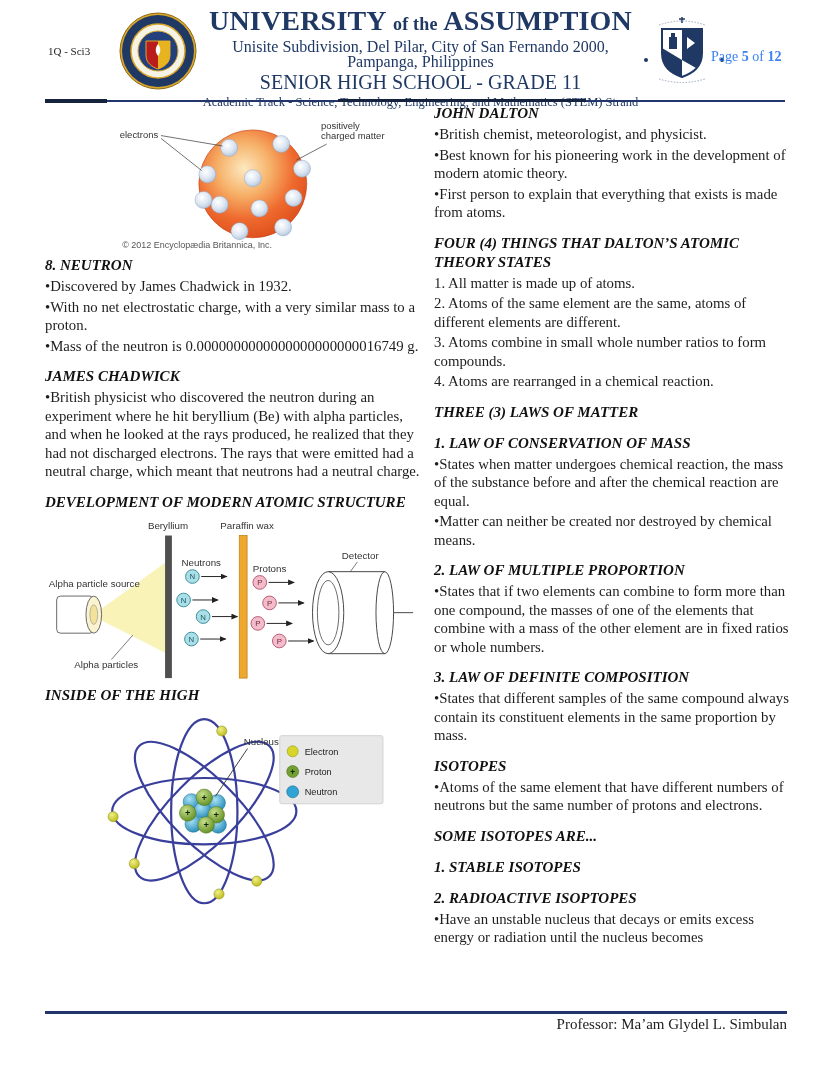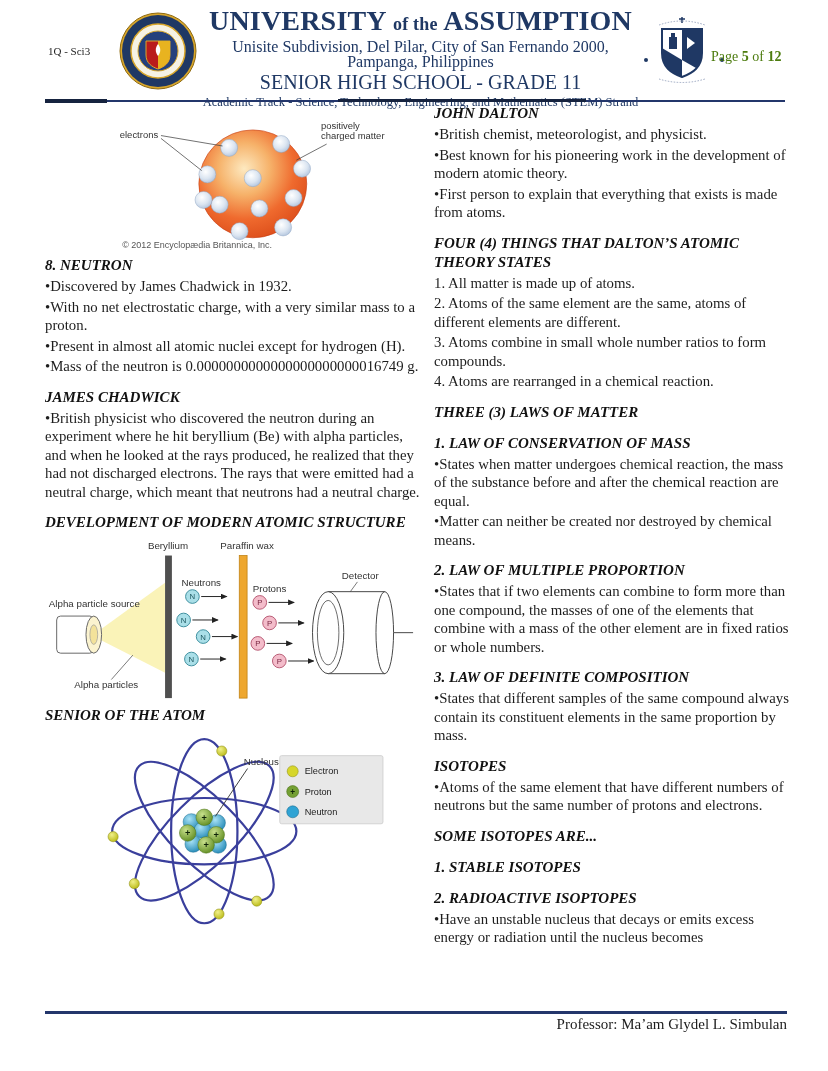--- a/index.html
+++ b/index.html
@@ -10,21 +10,21 @@
   .seal{position:absolute;left:118px;top:11px;}
   .head-center{position:absolute;left:198px;top:6px;width:445px;text-align:center;color:#1F3864;}
   .uni-title{font-size:28px;font-weight:bold;letter-spacing:.2px;line-height:30px;}
   .uni-title .ofthe{font-size:18px;}
   .address{font-size:16px;font-weight:normal;line-height:15px;}
   .shs{font-size:20px;font-weight:normal;line-height:26px;}
   .track{font-size:12.5px;line-height:15px;}
   .shield{position:absolute;left:653px;top:17px;}
   .dot{position:absolute;width:4px;height:4px;border-radius:50%;background:#1F3864;top:58px;}
   .dot.l{left:644px;}.dot.r{left:720px;}
-  .page-label{position:absolute;left:711px;top:49px;font-size:14px;color:#4d7c0f;}
+  .page-label{position:absolute;left:711px;top:49px;font-size:14px;color:#3b82f6;}
   .page-label b{font-weight:bold;}
   .rule-base{position:absolute;left:45px;width:740px;top:100px;height:2px;background:#23366b;}
   .rule-seg1{position:absolute;left:45px;width:62px;top:99px;height:4px;background:#16233f;}
   .rule-seg2{position:absolute;left:338px;width:248px;top:99px;height:3px;background:#16233f;}
   
   .col{position:absolute;font-size:14.8px;line-height:18.5px;}
   .col-left{left:45px;top:106px;width:378px;}
   .col-right{left:434px;top:104px;width:356px;}
   .sec{margin:0 0 12px 0;}
   .sec h3{font-size:15px;font-weight:bold;margin:0 0 2px 0;color:#111;line-height:19px;font-style:italic;}
@@ -129,21 +129,20 @@
       <text x="272" y="20" font-size="10" fill="#333">positively</text>
       <text x="272" y="31" font-size="10" fill="#333">charged matter</text>
       <line x1="278" y1="36" x2="246" y2="53" stroke="#444" stroke-width="0.8"></line>
       <text x="62" y="146" font-size="9.5" fill="#555">© 2012 Encyclopædia Britannica, Inc.</text>
     </svg>
 
     <div class="sec">
       <h3>8. NEUTRON</h3>
       <p class="b">Discovered by James Chadwick in 1932.</p>
       <p class="b">With no net electrostatic charge, with a very similar mass to a proton.</p>
-      <p class="b">Present in almost all atomic nuclei except for hydrogen (H).</p>
       <p class="b">Mass of the neutron is 0.0000000000000000000000016749 g.</p>
     </div>
 
     <div class="sec">
       <h3>JAMES CHADWICK</h3>
       <p class="b">British physicist who discovered the neutron during an experiment where he hit beryllium (Be) with alpha particles, and when he looked at the rays produced, he realized that they had not discharged electrons. The rays that were emitted had a neutral charge, which meant that neutrons had a neutral charge.</p>
     </div>
 
     <div class="sec" style="margin-bottom:2px;">
       <h3>DEVELOPMENT OF MODERN ATOMIC STRUCTURE</h3>
@@ -221,21 +220,21 @@
         <ellipse cx="346" cy="99" rx="9" ry="42" fill="#fff" stroke="#444"></ellipse>
         <line x1="288" y1="57" x2="346" y2="57" stroke="#444"></line>
         <line x1="288" y1="141" x2="346" y2="141" stroke="#444"></line>
         <ellipse cx="288" cy="99" rx="16" ry="42" fill="#fff" stroke="#444"></ellipse>
         <ellipse cx="288" cy="99" rx="11" ry="33" fill="none" stroke="#444" stroke-width="0.8"></ellipse>
         <line x1="355" y1="99" x2="375" y2="99" stroke="#444"></line>
       </g>
     </svg>
 
     <div class="sec" style="margin-bottom:0;">
-      <h3>SENIOR OF THE ATOM</h3>
+      <h3>INSIDE OF THE HIGH</h3>
     </div>
 
     <svg class="fig fig3" width="360" height="198" viewBox="0 0 375 215">
       <defs>
         <radialGradient id="gGreen" cx="38%" cy="32%" r="75%">
           <stop offset="0%" stop-color="#c8e08c"></stop>
             <stop offset="100%" stop-color="#5d8a1e"></stop>
         </radialGradient>
         <radialGradient id="gBlue" cx="38%" cy="32%" r="75%">
           <stop offset="0%" stop-color="#a8e2f6"></stop>

